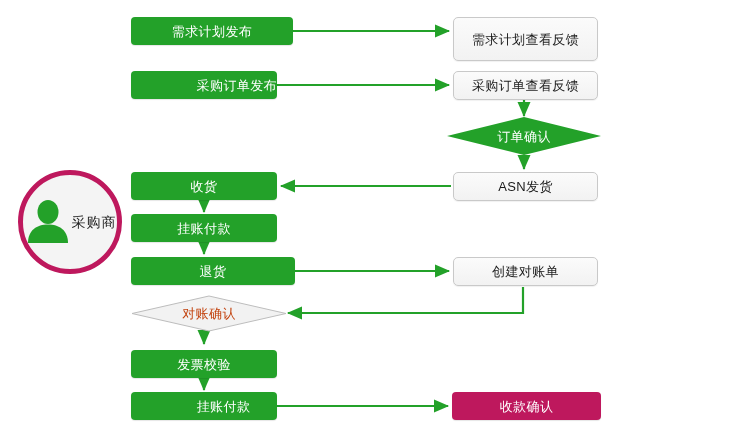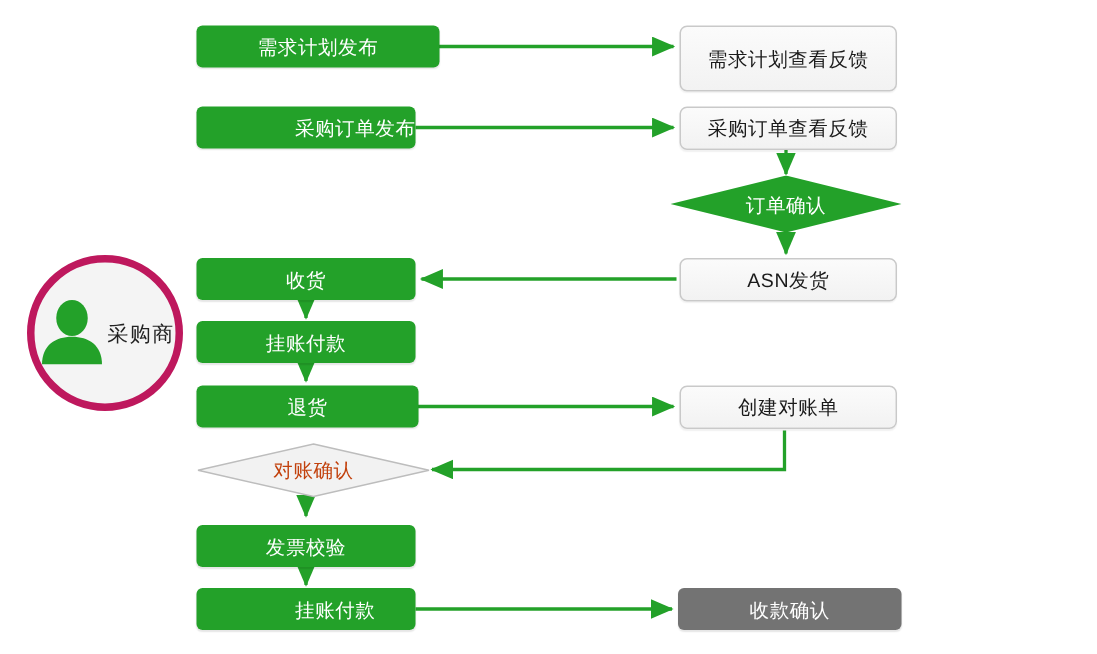--- a/index.html
+++ b/index.html
@@ -34,21 +34,21 @@
     white-space: nowrap;
     z-index: 3;
   }
   .node-green {
     background: #23a129;
     color: #ffffff;
     border-radius: 4px;
     box-shadow: 0 1px 1px rgba(0,0,0,0.10);
   }
   .node-red {
-    background: #737373;
+    background: #be185d;
     color: #ffffff;
     border-radius: 4px;
     box-shadow: 0 1px 1px rgba(0,0,0,0.10);
   }
   .node-gray {
     background: linear-gradient(#fbfbfb, #f2f2f2);
     color: #1a1a1a;
     border: 1px solid #c9c9c9;
     border-radius: 5px;
     box-shadow: 0 1px 1px rgba(0,0,0,0.06);
@@ -160,21 +160,21 @@
   </div>
 
   <div class="node node-green" style="left:131px; top:172px; width:146px; height:28px;align-items:center;">
     <span>收货</span>
   </div>
 
   <div class="node node-green" style="left:131px; top:214px; width:146px; height:28px;">
     <span>挂账付款</span>
   </div>
 
-  <div class="node node-green" style="left:131px; top:257px; width:148px; height:28px;">
+  <div class="node node-green" style="left:131px; top:257px; width:164px; height:28px;">
     <span>退货</span>
   </div>
 
   <div class="diamond-wrap" style="left:131px; top:295px; width:156px; height:37px;">
     <svg width="156" height="37" viewBox="0 0 156 37">
       <polygon points="78,1 155,18.5 78,36 1,18.5" fill="#f2f2f2" stroke="#bdbdbd" stroke-width="1"></polygon>
     </svg>
     <span class="diamond-label on-gray">对账确认</span>
   </div>
 

